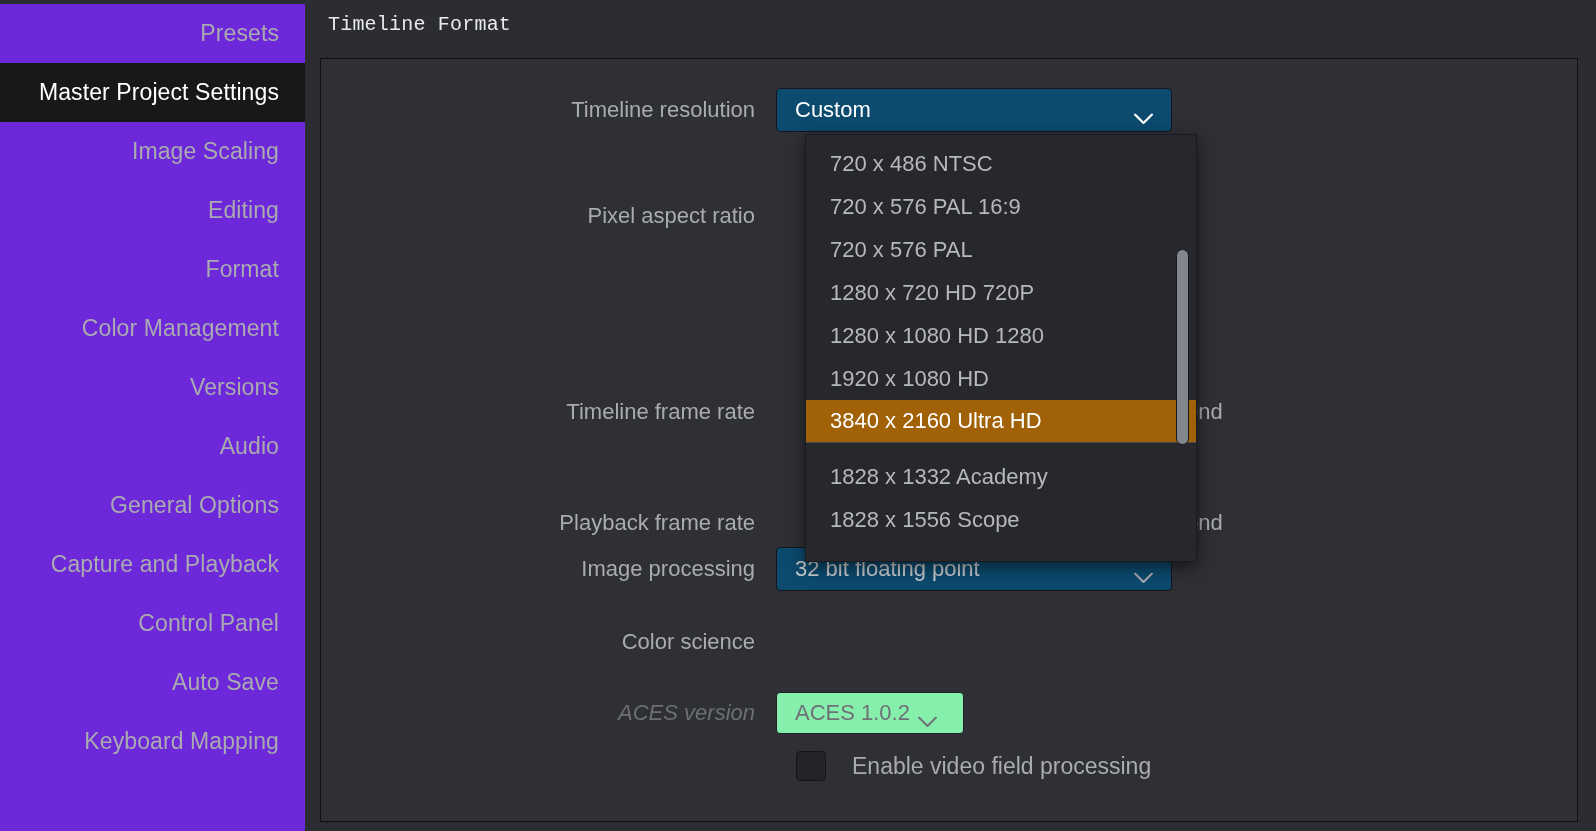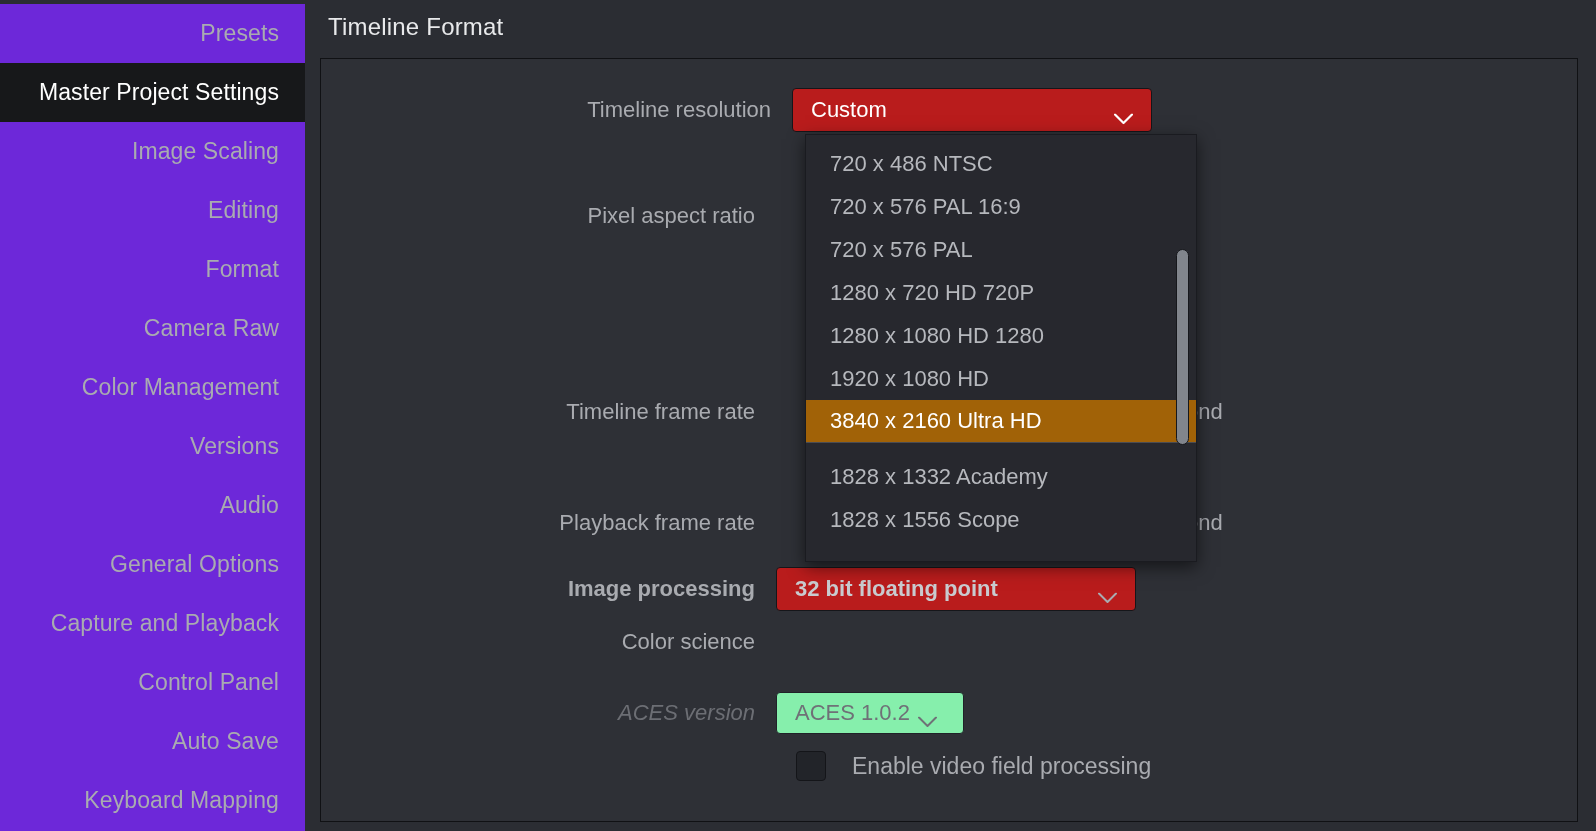--- a/index.html
+++ b/index.html
@@ -27,22 +27,23 @@
     white-space: nowrap;
   }
   .side-item.selected {
     background: #17181a;
     color: #ffffff;
   }
 
   
   .header-title {
     position: absolute; left: 328px; top: 13px;
-    color: #e8e9eb; font-size: 24px;
+    color: #e8e9eb; font-size: 20px;
     letter-spacing: .2px;
+    font-family: Liberation Mono, monospace;
   }
 
   
   .panel {
     position: absolute;
     left: 320px; top: 58px;
     width: 1258px; height: 764px;
     background: #2e3036;
     border: 1px solid #101114;
   }
@@ -55,22 +56,22 @@
   .row .lbl {
     width: 455px; text-align: right;
     color: #a9abb0; font-size: 22px;
     padding-right: 21px;
     white-space: nowrap;
   }
   .row .lbl.dim { color: #6c6e74; font-style: italic; }
 
   .select {
     position: relative;
-    width: 360px; height: 44px;
-    background: #b91c1c;
+    width: 396px; height: 44px;
+    background: #0c4a6e;
     border: 1px solid #15161a;
     border-radius: 4px;
     display: flex; align-items: center;
     padding: 0 12px 0 18px;
     color: #c9cbcf; font-size: 22px;
     white-space: nowrap;
   }
   .select.accent { color: #ffffff; }
   .select .caret {
     position: absolute; right: 18px; top: 50%;
@@ -154,23 +155,20 @@
       <div class="side-item">
         <span>Image Scaling</span>
       </div>
       <div class="side-item">
         <span>Editing</span>
       </div>
       <div class="side-item">
         <span>Format</span>
       </div>
       <div class="side-item">
-        <span>Camera Raw</span>
-      </div>
-      <div class="side-item">
         <span>Color Management</span>
       </div>
       <div class="side-item">
         <span>Versions</span>
       </div>
       <div class="side-item">
         <span>Audio</span>
       </div>
       <div class="side-item">
         <span>General Options</span>
@@ -186,21 +184,21 @@
       </div>
       <div class="side-item">
         <span>Keyboard Mapping</span>
       </div>
     </div>
 
   <div class="header-title">Timeline Format</div>
 
   <div class="panel">
 
-    <div class="row" style="left:16px; top:29px;">
+    <div class="row" style="left:0px; top:29px;">
       <div class="lbl">Timeline resolution</div>
       <div class="select accent">
         <span>Custom</span>
         <span class="caret">
           <svg width="19" height="11" viewBox="0 0 19 11">
               <path d="M1 1 L9.5 9.5 L18 1" fill="none" stroke="#ffffff" stroke-width="2.2" stroke-linecap="round" stroke-linejoin="round"></path>
             </svg>
         </span>
       </div>
     </div>
@@ -214,21 +212,21 @@
       <div style="width:392px;"></div>
       <div class="suffix">ond</div>
     </div>
 
     <div class="row" style="left:0px; top:451px;">
       <div class="lbl">Playback frame rate</div>
       <div style="width:392px;"></div>
       <div class="suffix">ond</div>
     </div>
 
-    <div class="row" style="left:0px; top:508px;font-weight:bold;">
+    <div class="row" style="left:0px; top:488px;">
       <div class="lbl">Image processing</div>
       <div class="select">
         <span>32 bit floating point</span>
         <span class="caret">
           <svg width="19" height="11" viewBox="0 0 19 11">
               <path d="M1 1 L9.5 9.5 L18 1" fill="none" stroke="#a9abb0" stroke-width="2" stroke-linecap="round" stroke-linejoin="round"></path>
             </svg>
         </span>
       </div>
     </div>

